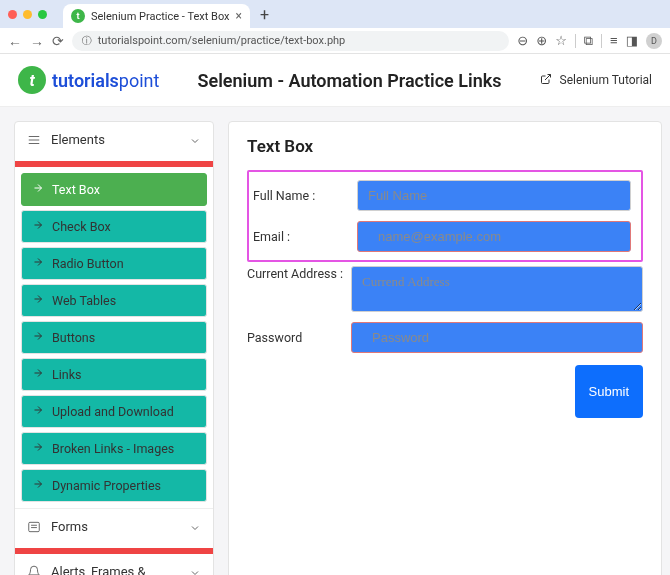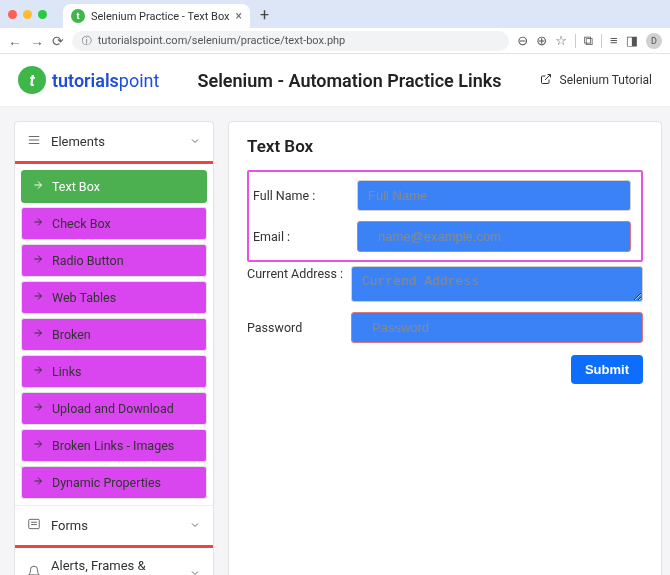--- a/index.html
+++ b/index.html
@@ -36,44 +36,44 @@
   .logo-text .bold { font-weight: 600; }
   .page-title { flex: 1; text-align: center; font-size: 18px; font-weight: 600; color: #222; }
   .tutorial-link { display: flex; align-items: center; gap: 8px; font-size: 12px; color: #333; cursor: pointer; text-decoration: none; }
   .ext-icon svg { width: 12px; height: 12px; }
 
   
   .main-wrap { display: flex; padding: 14px 8px 0 14px; gap: 14px; }
   
   
   .sidebar { width: 200px; background: #fff; border: 1px solid #e3e3e3; border-radius: 4px; display: flex; flex-direction: column; }
-  .side-section-head { display: flex; align-items: center; padding: 10px 12px; gap: 10px; border-bottom: 3px solid #ef4444; cursor: pointer; }
+  .side-section-head { display: flex; padding: 10px 12px; gap: 10px; border-bottom: 6px solid #ef4444; cursor: pointer; }
   .side-section-head .lbl { flex: 1; font-size: 13px; color: #333; }
   .side-section-head .chev { color: #666; }
   .ham-icon svg, .form-icon svg, .bell-icon svg { width: 14px; height: 14px; stroke: #555; fill: none; stroke-width: 1.5; }
   .chev svg { width: 12px; height: 12px; stroke: #666; fill: none; stroke-width: 2; }
 
   .side-list { padding: 6px; display: flex; flex-direction: column; gap: 4px; }
-  .side-item { display: flex; align-items: center; padding: 8px 10px; gap: 8px; border: 1px solid #e3e3e3; border-radius: 3px; cursor: pointer; font-size: 12.5px; color: #333; background: #d946ef; }
+  .side-item { display: flex; align-items: center; padding: 8px 10px; gap: 8px; border: 1px solid #e3e3e3; border-radius: 3px; cursor: pointer; font-size: 12.5px; color: #333; background: #14b8a6; }
   .side-item.active { background: #4caf50; color: #fff; border-color: #4caf50; }
   .side-item .arr svg { width: 12px; height: 12px; stroke: currentColor; fill: none; stroke-width: 2; }
 
   
   .content { flex: 1; background: #fff; border: 1px solid #e3e3e3; border-radius: 4px; padding: 14px 18px 20px; }
   .content h2 { font-size: 17px; font-weight: 600; color: #222; margin-bottom: 14px; }
   .highlight-box { border: 2px solid #e455e4; padding: 8px 10px 8px 4px; margin-bottom: 4px; border-radius: 2px; }
   .form-row { display: flex; align-items: center; margin-bottom: 10px; }
   .form-row:last-child { margin-bottom: 0; }
   .form-label { width: 104px; font-size: 12.5px; color: #333; }
   .form-input { flex: 1; padding: 7px 10px; border: 1px solid #d0d0d0; border-radius: 3px; font-size: 13px; color: #333; background: #3b82f6; }
   .form-input.redish { border-color: #e07878; padding-left: 20px; }
   .form-input::placeholder { color: #8a8a8a; }
-  textarea.form-input { resize: vertical; height: 36px; font-family: Liberation Mono, monospace; }
+  textarea.form-input { resize: vertical; height: 46px; font-family: Liberation Serif, serif; }
   .submit-row { display: flex; justify-content: flex-end; margin-top: 12px; }
-  .submit-btn { background: #0d6efd; color: #fff; border: none; padding: 7px 14px; border-radius: 4px; font-size: 13px; cursor: pointer; font-weight: bold; }
+  .submit-btn { background: #0d6efd; color: #fff; border: none; padding: 19px 14px; border-radius: 4px; font-size: 13px; cursor: pointer; }
 </style>
 </head>
 <body>
 
 <div class="browser-chrome">
   <div class="tab-row">
     <div class="traffic-lights">
       <div class="light red"></div>
       <div class="light yellow"></div>
       <div class="light green"></div>
@@ -171,21 +171,21 @@
               <line x1="5" y1="12" x2="19" y2="12"></line>
               <polyline points="12 5 19 12 12 19"></polyline>
             </svg></span>
         <span>Web Tables</span>
       </div>
       <div class="side-item">
         <span class="arr"><svg viewBox="0 0 24 24">
               <line x1="5" y1="12" x2="19" y2="12"></line>
               <polyline points="12 5 19 12 12 19"></polyline>
             </svg></span>
-        <span>Broken</span>
+        <span>Buttons</span>
       </div>
       <div class="side-item">
         <span class="arr"><svg viewBox="0 0 24 24">
               <line x1="5" y1="12" x2="19" y2="12"></line>
               <polyline points="12 5 19 12 12 19"></polyline>
             </svg></span>
         <span>Links</span>
       </div>
       <div class="side-item">
         <span class="arr"><svg viewBox="0 0 24 24">

